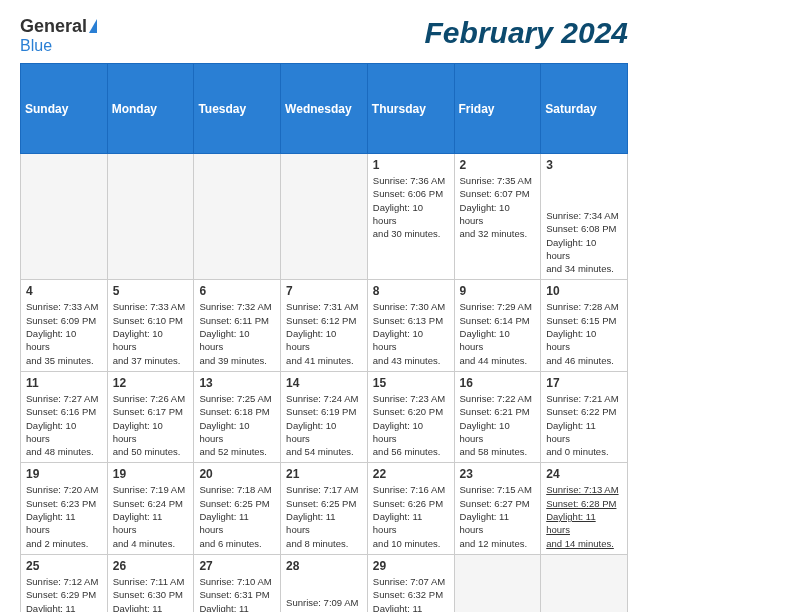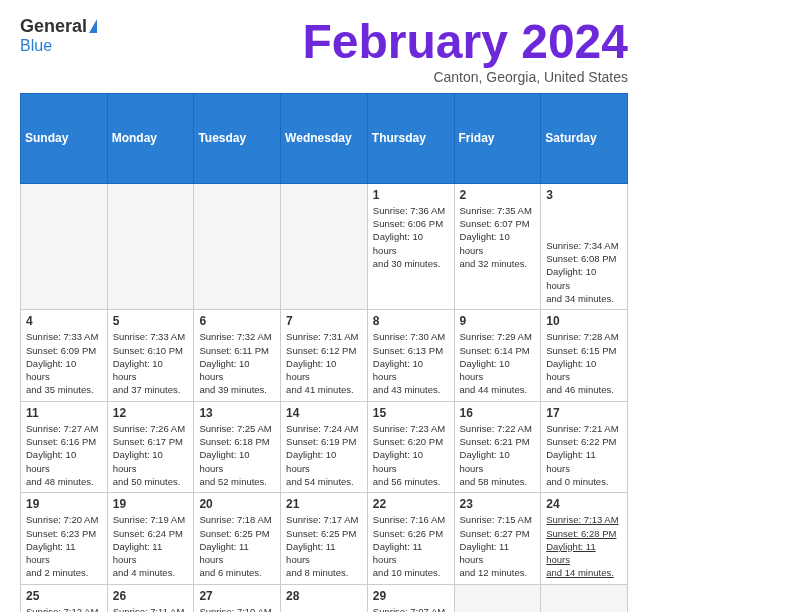--- a/index.html
+++ b/index.html
@@ -46,24 +46,25 @@
       border-left: 8px solid transparent;
       border-bottom: 14px solid #2a7fd4;
       display: inline-block;
       margin-left: 2px;
       margin-bottom: 2px;
     }
     .title-block {
       text-align: right;
     }
     .month-title {
-      font-size: 48px;
+      font-size: 30px;
       font-weight: bold;
-      color: #6d28d9;
+      color: #0c4a6e;
       line-height: 1.1;
+      font-style: italic;
     }
     .location {
       font-size: 14px;
       color: #555;
     }
     .calendar {
       width: 100%;
       border-collapse: collapse;
       flex: 1;
       padding-left: 44px;
@@ -118,21 +119,20 @@
   <div class="header">
     <div class="logo">
       <div class="logo-text">
         <span class="logo-general">General</span>
         <span class="logo-icon"></span>
       </div>
       <span class="logo-blue">Blue</span>
     </div>
     <div class="title-block">
       <div class="month-title">February 2024</div>
-      <div class="location">Canton, Georgia, United States</div>
     </div>
   </div>
 
   <table class="calendar">
     <thead>
       <tr>
       <th>Sunday</th>
           <th>Monday</th>
           <th>Tuesday</th>
           <th>Wednesday</th>

